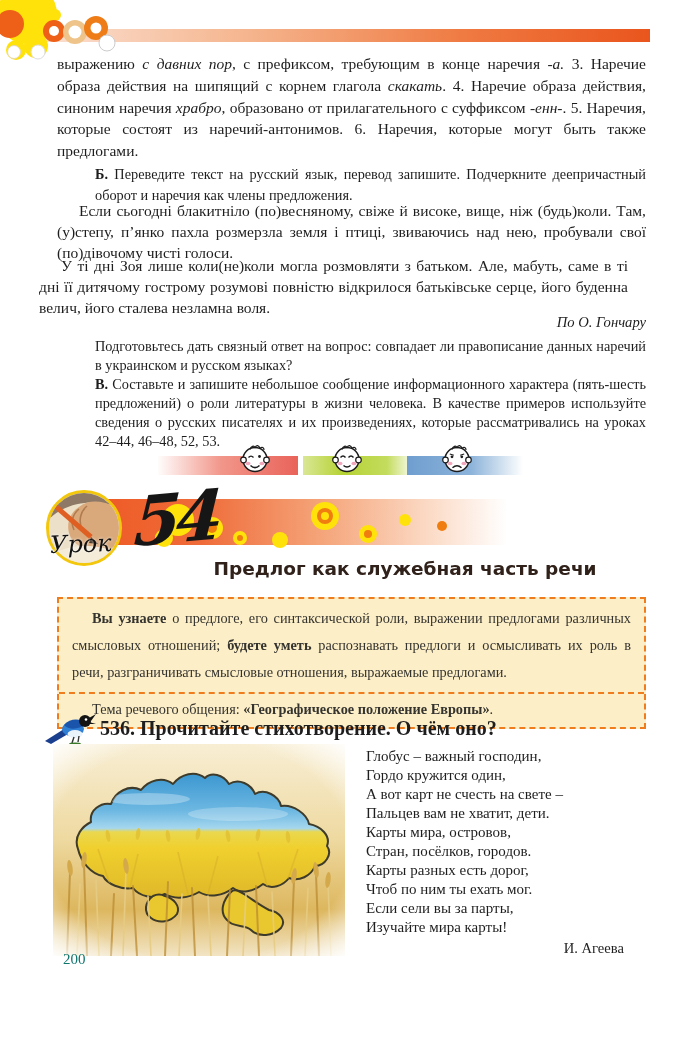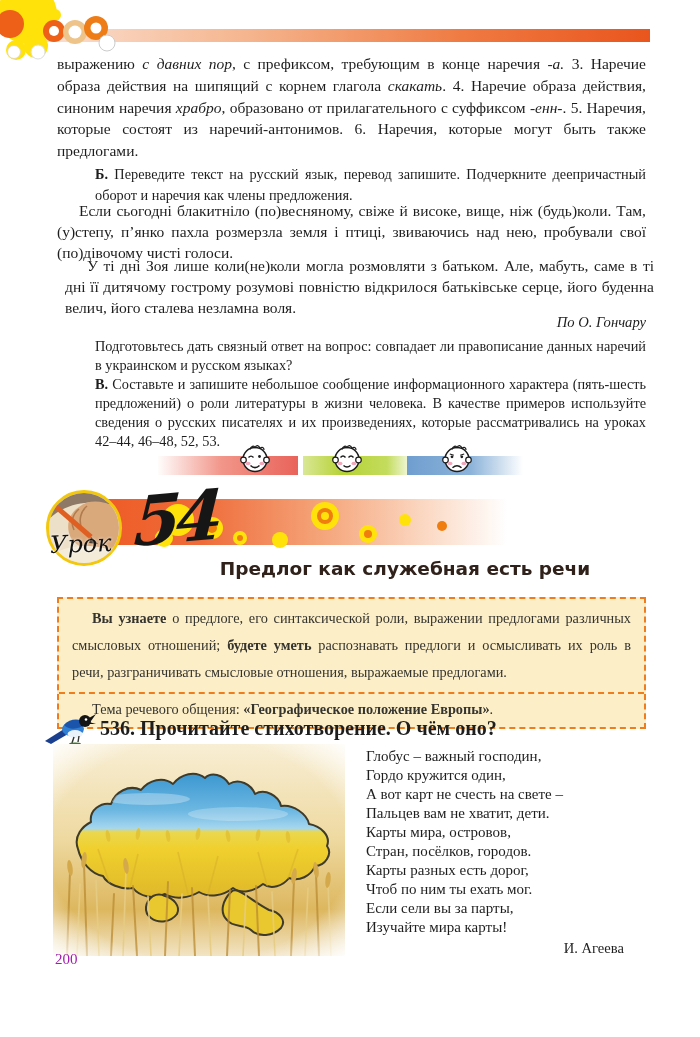--- a/index.html
+++ b/index.html
@@ -14,21 +14,21 @@
   
   .top-rule { left:30px; top:29px; width:620px; height:13px;
     background:linear-gradient(to right,#fbe3d6 0%,#f5b58e 35%,#ef7a42 70%,#e9551d 100%); }
   .top-circles { left:0; top:0; width:150px; height:64px; }
 
   
   .para1 { left:57px; top:53px; width:589px; font-size:15.5px; line-height:21.8px; text-align:justify; }
   .task  { font-size:14.3px; line-height:21px; text-align:justify; }
   .taskB { left:95px; top:164px; width:551px; }
   .ukr1  { left:57px; top:200px; width:589px; font-size:15.5px; line-height:21px; text-align:justify; text-indent:22px; }
-  .ukr2  { left:65px; top:255px; width:589px; font-size:15.5px; line-height:21px; text-align:justify; text-indent:22px; }
+  .ukr2  { left:39px; top:255px; width:589px; font-size:15.5px; line-height:21px; text-align:justify; text-indent:22px; }
   .attrib { left:57px; top:314px; width:589px; text-align:right; font-style:italic; font-size:14.6px; }
   .tasks2 { left:95px; top:337px; width:551px; font-size:14.3px; line-height:19px; text-align:justify;font-family:Liberation Serif, serif; }
 
   
   .bar { top:456px; height:19px; }
   .bar-red   { left:158px; width:140px; background:linear-gradient(to right, rgba(250,230,225,0.1) 0%, #f2968a 45%, #e9635a 100%); }
   .bar-green { left:303px; width:112px; background:linear-gradient(to right, #d9e795 0%, #b5d233 35%, #c4dc5e 75%, rgba(255,255,255,0) 100%); }
   .bar-blue  { left:407px; width:116px; background:linear-gradient(to right, #6f9ecf 0%, #8cb3da 55%, rgba(255,255,255,0) 100%); }
   .face { top:441px; width:34px; height:34px; }
 
@@ -55,21 +55,21 @@
   
   .bird { left:44px; top:710px; width:52px; height:36px; }
   .exercise-line { left:100px; top:717px; width:430px; font-size:20px; font-weight:bold; }
   .exercise-line .ex-text { font-weight:bold; }
 
   
   .map-illu { left:53px; top:744px; width:292px; height:212px; }
   .poem { left:366px; top:747px; width:258px; font-size:15px; line-height:19px; }
   .poem-author { text-align:right; font-size:14.6px; margin-top:2px; }
 
-  .page-number { left:55px; top:951px; font-size:15px; color:#a21caf; z-index:6; }
+  .page-number { left:63px; top:951px; font-size:15px; color:#0f766e; z-index:6; }
 </style>
 </head>
 <body>
 
 <div class="page">
 
   <div class="abs top-rule"></div>
   <svg class="abs top-circles" viewBox="0 0 150 64" aria-hidden="true">
     <circle cx="27" cy="14" r="30" fill="#ffe20a"></circle>
     <circle cx="10" cy="24" r="14" fill="#ee6018"></circle>
@@ -161,21 +161,21 @@
       <path d="M0,0 H70 V14 C48,6 18,8 0,26 Z" fill="#6d5743" opacity="0.75"></path>
       <path d="M70,16 C55,7 40,6 30,14 C20,20 16,34 22,45 C30,57 48,61 63,55 L70,51 Z" fill="#d9a97c"></path>
       <path d="M30,16 C24,21 21,29 25,37 M38,13 C32,18 29,27 33,36" stroke="#b07b4e" stroke-width="1.6" fill="none"></path>
       <line x1="5" y1="12" x2="42" y2="44" stroke="#df5f22" stroke-width="5"></line>
       <polygon points="42,44 49,51 40,50" fill="#3a2a1a"></polygon>
       <path d="M10,58 C28,50 52,52 70,60 L70,70 H0 Z" fill="#f4ecd9"></path>
     </svg>
   </div>
   <div class="abs lesson-label">Урок</div>
   <div class="abs lesson-number">54</div>
-  <h1 class="abs lesson-title" style="margin:0;">Предлог как служебная есть речи</h1>
+  <h1 class="abs lesson-title" style="margin:0;">Предлог как служебная часть речи</h1>
 
   <div class="abs goals-box">
     <p class="goals-text"><b>Вы узнаете</b><span> о предлоге, его синтаксической роли, выражении предлогами различных смысловых отношений; </span><b>будете уметь</b><span> распознавать предлоги и осмысливать их роль в речи, разграничивать смысловые отношения, выражаемые предлогами.</span></p>
     <div class="goals-divider"></div>
     <p class="theme-text"><span>Тема речевого общения: </span><b>«Географическое положение Европы»</b><span>.</span></p>
   </div>
 
   <svg class="abs bird" viewBox="0 0 52 36" aria-hidden="true">
     <polygon points="1,31 20,19 24,24 7,34" fill="#1b3f8f"></polygon>
     <ellipse cx="29" cy="19" rx="11" ry="7.5" fill="#2f7fd4"></ellipse>

